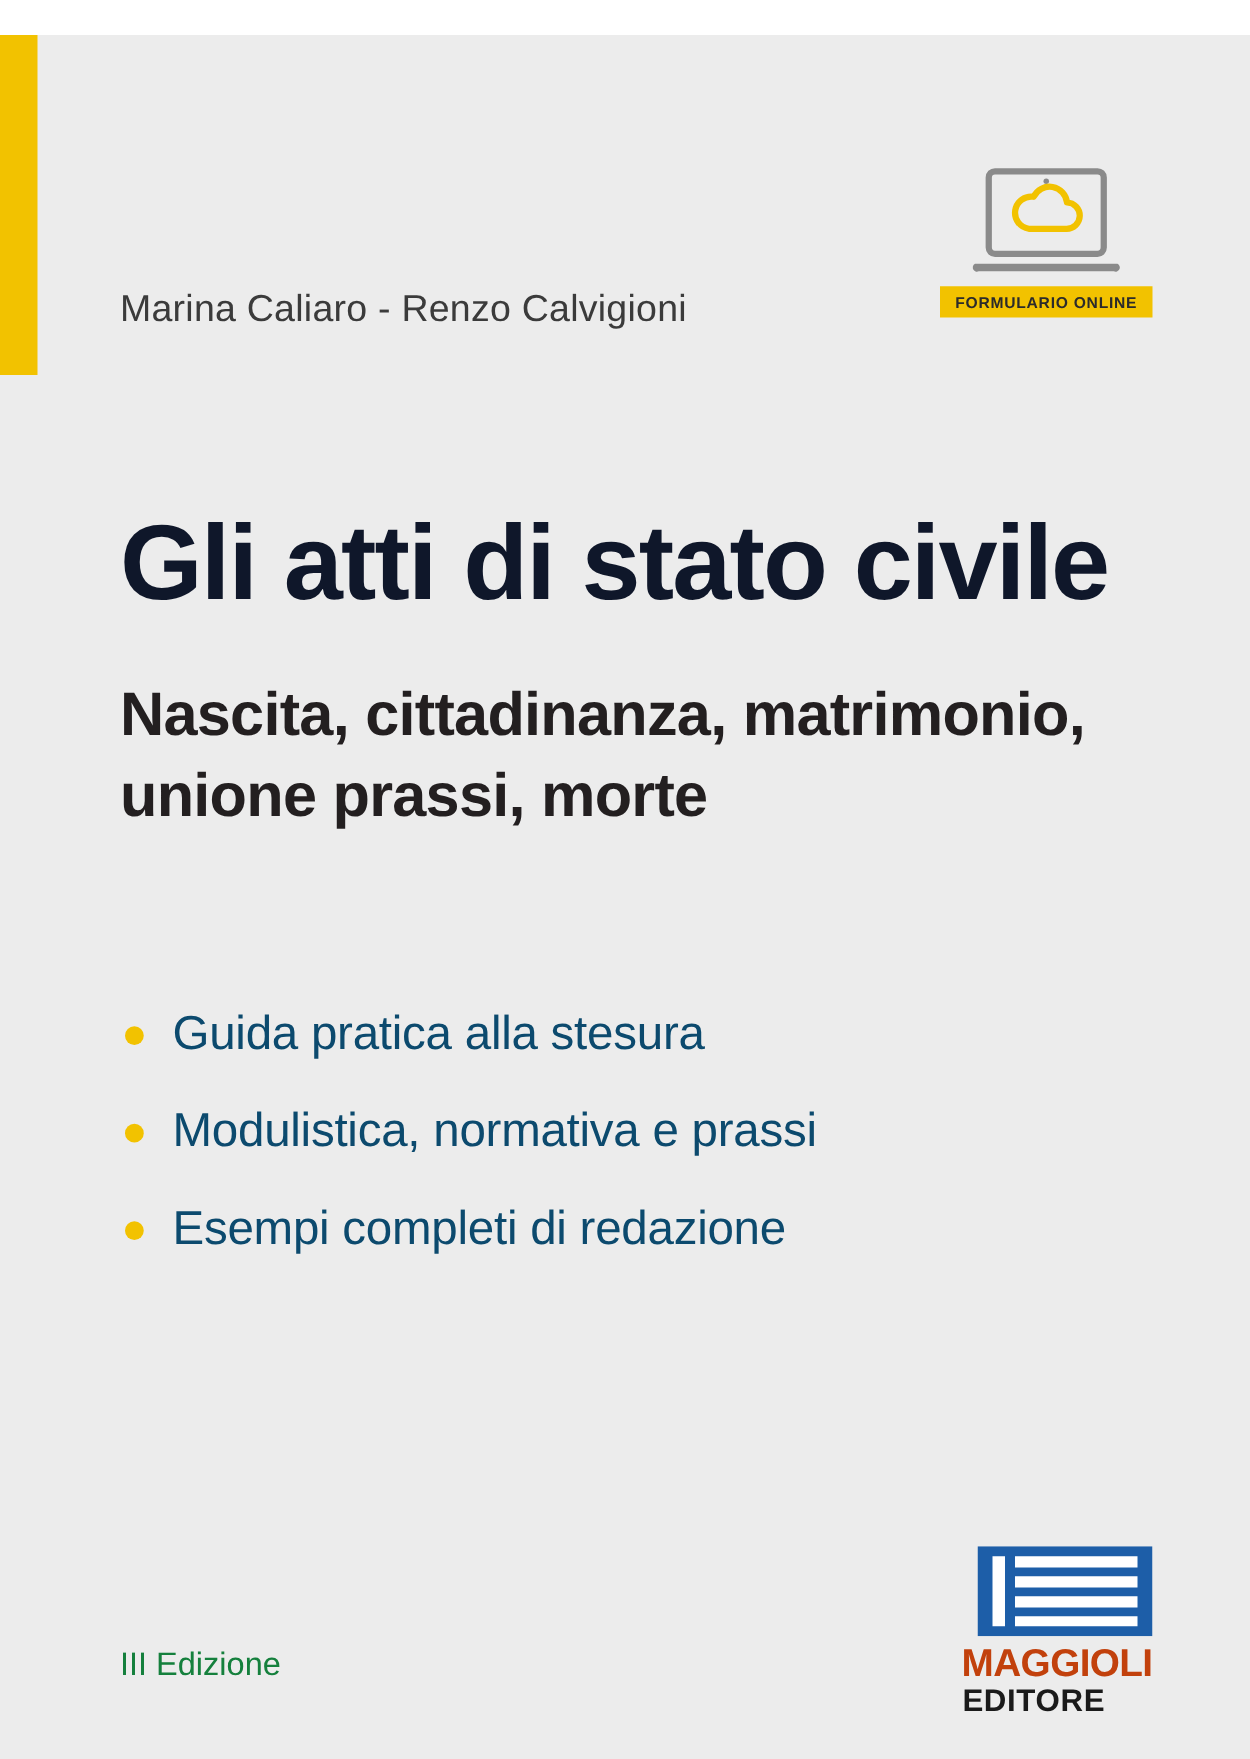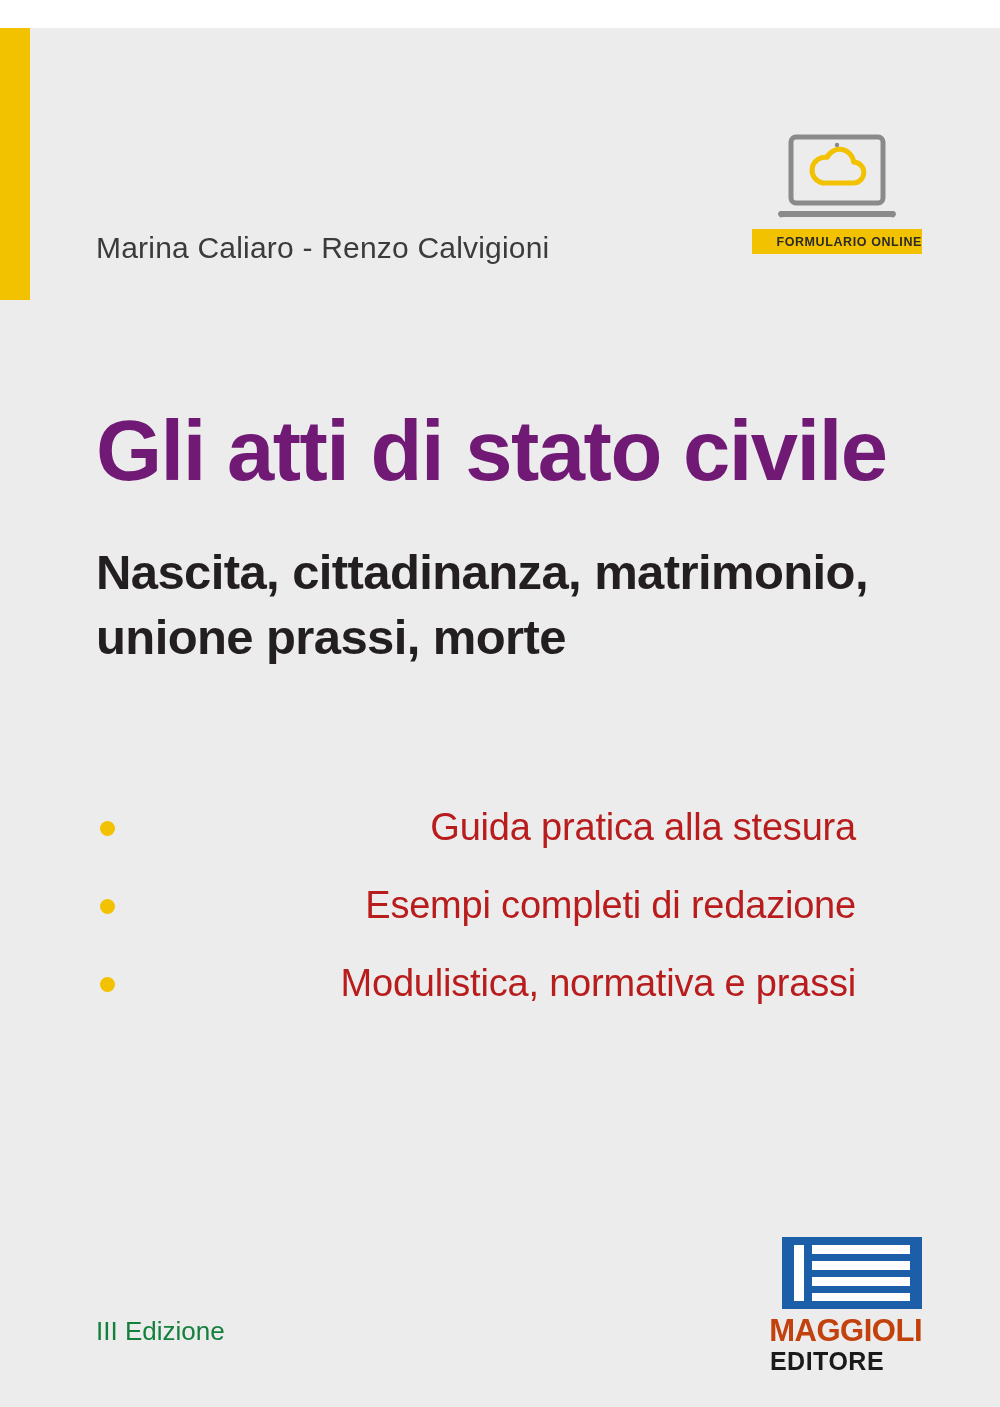--- a/index.html
+++ b/index.html
@@ -36,21 +36,21 @@
     color: #3b3b3b;
     letter-spacing: 0.2px;
     font-weight: 400;
   }
   
   .badge-block {
     position: absolute;
     right: 78px;
     top: 105px;
     width: 170px;
-    text-align: right;
+    text-align: center;
   }
   .laptop-icon {
     width: 118px;
     height: 88px;
     margin: 0 auto 8px auto;
     display: block;
   }
   .badge-label {
     background: #f2c200;
     color: #2b2b2b;
@@ -63,21 +63,21 @@
   }
   
   .title {
     position: absolute;
     left: 96px;
     top: 380px;
     width: 830px;
     font-size: 85px;
     line-height: 1.0;
     font-weight: bold;
-    color: #701a75;
+    color: #0f172a;
     letter-spacing: -1.5px;
   }
   .subtitle {
     position: absolute;
     left: 96px;
     top: 512px;
     width: 800px;
     font-size: 49px;
     line-height: 1.32;
     font-weight: bold;
@@ -92,24 +92,23 @@
     width: 760px;
     list-style: none;
     margin: 0;
     padding: 0;
   }
   .bullets li {
     position: relative;
     padding-left: 42px;
     font-size: 38px;
     line-height: 1.0;
-    color: #b91c1c;
+    color: #0c4a6e;
     margin-bottom: 40px;
     letter-spacing: -0.2px;
-    text-align: right;
   }
   .bullets li .dot {
     position: absolute;
     left: 4px;
     top: 13px;
     width: 15px;
     height: 15px;
     border-radius: 50%;
     background: #f2c200;
   }
@@ -172,25 +171,25 @@
   <div class="title">Gli atti di stato civile</div>
   <div class="subtitle">Nascita, cittadinanza, matrimonio, unione prassi, morte</div>
 
   <ul class="bullets">
     <li>
       <span class="dot"></span>
       <span>Guida pratica alla stesura</span>
     </li>
     <li>
       <span class="dot"></span>
-      <span>Esempi completi di redazione</span>
+      <span>Modulistica, normativa e prassi</span>
     </li>
     <li>
       <span class="dot"></span>
-      <span>Modulistica, normativa e prassi</span>
+      <span>Esempi completi di redazione</span>
     </li>
   </ul>
 
   <div class="edition">III Edizione</div>
 
   <div class="publisher">
     <svg class="logo-mark" width="140" height="72" viewBox="0 0 140 72">
       <rect x="0" y="0" width="140" height="72" fill="#1d5ea8"></rect>
       <rect x="12" y="8" width="10" height="56" fill="#ffffff"></rect>
       <rect x="30" y="8" width="98" height="9" fill="#ffffff"></rect>

